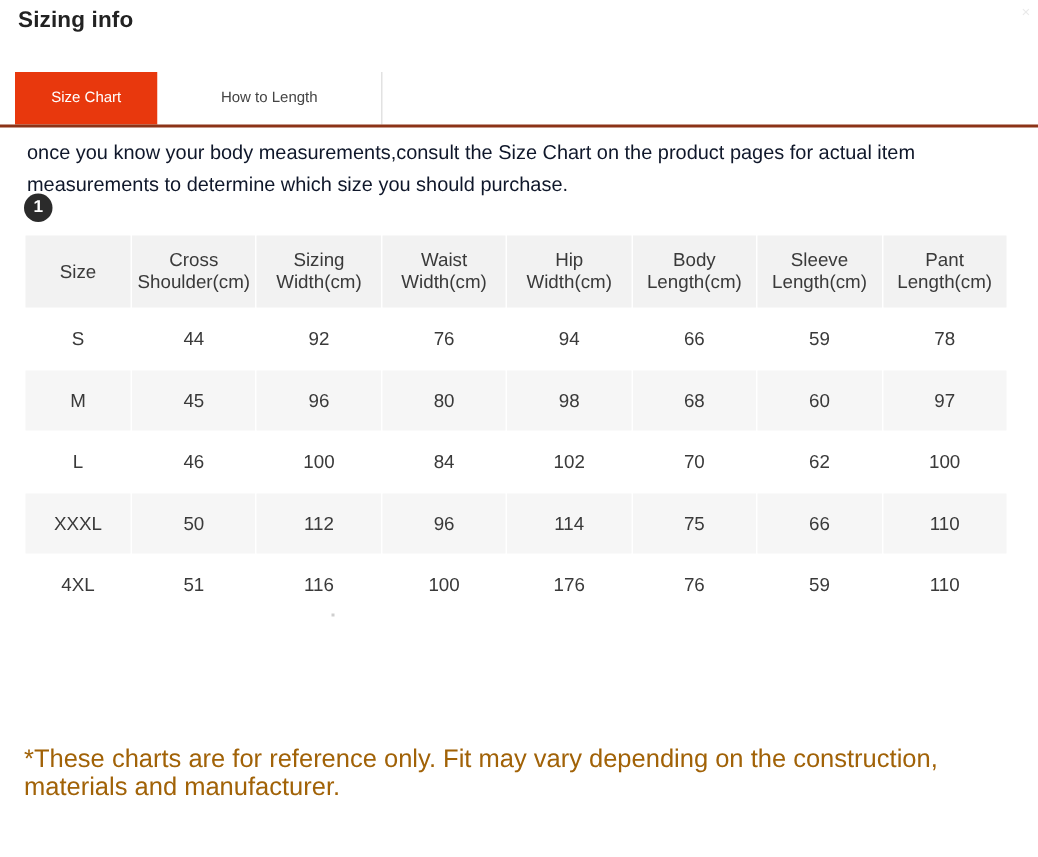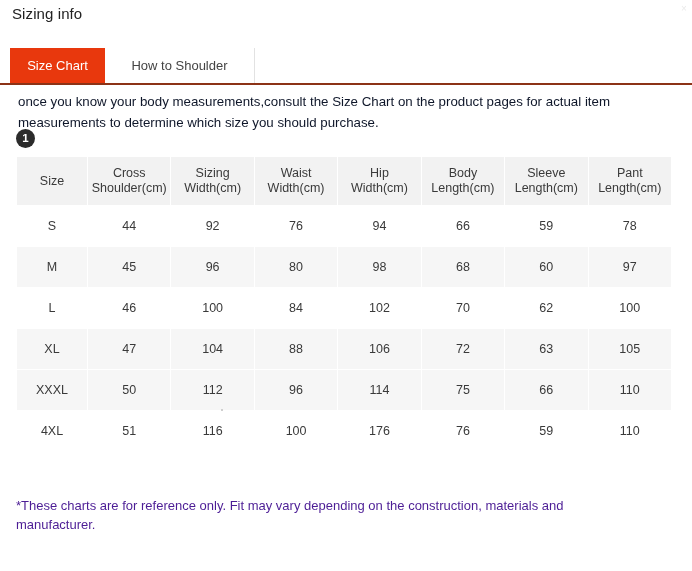--- a/index.html
+++ b/index.html
@@ -19,21 +19,21 @@
     height: 571px;
     background: #ffffff;
   }
 
   
   .panel-title {
     position: absolute;
     left: 12px;
     top: 5px;
     font-size: 15px;
-    font-weight: normal;
+    font-weight: bold;
     color: #222222;
     letter-spacing: 0.1px;
   }
 
   
   .close-icon {
     position: absolute;
     right: 2px;
     top: 2px;
     width: 12px;
@@ -60,21 +60,21 @@
     top: 83px;
     width: 692px;
     height: 2px;
     background: #8c3317;
   }
   .tab {
     position: absolute;
     top: 0;
     height: 35px;
     line-height: 35px;
-    font-size: 13px;
+    font-size: 10px;
     text-align: center;
     cursor: pointer;
     white-space: nowrap;
   }
   .tab.active {
     left: 10px;
     width: 95px;
     background: #e8380d;
     color: #ffffff;
   }
@@ -151,37 +151,37 @@
     height: 2px;
     background: #cfcfcf;
   }
 
   
   .footnote {
     position: absolute;
     left: 16px;
     top: 496px;
     width: 610px;
-    font-size: 13px;
+    font-size: 17px;
     line-height: 19px;
-    color: #4c1d95;
+    color: #a16207;
   }
 </style>
 </head>
 <body>
 
 <div class="page">
 
   <div class="panel-title">Sizing info</div>
 
   <div class="close-icon">×</div>
 
   <div class="tab-bar">
     <div class="tab active">Size Chart</div>
-    <div class="tab inactive">How to Shoulder</div>
+    <div class="tab inactive">How to Length</div>
   </div>
   <div class="tab-rule"></div>
 
   <div class="intro">once you know your body measurements,consult the Size Chart on the product pages for actual item measurements to determine which size you should purchase.</div>
 
   <div class="step-badge">1</div>
 
   <table class="size-table">
     <thead>
       <tr>
@@ -243,30 +243,20 @@
           <td class="col-size">L</td>
           <td>46</td>
           <td>100</td>
           <td>84</td>
           <td>102</td>
           <td>70</td>
           <td>62</td>
           <td>100</td>
         </tr>
         <tr class="row-even">
-          <td class="col-size">XL</td>
-          <td>47</td>
-          <td>104</td>
-          <td>88</td>
-          <td>106</td>
-          <td>72</td>
-          <td>63</td>
-          <td>105</td>
-        </tr>
-        <tr class="row-even">
           <td class="col-size">XXXL</td>
           <td>50</td>
           <td>112</td>
           <td>96</td>
           <td>114</td>
           <td>75</td>
           <td>66</td>
           <td>110</td>
         </tr>
         <tr class="row-odd">

